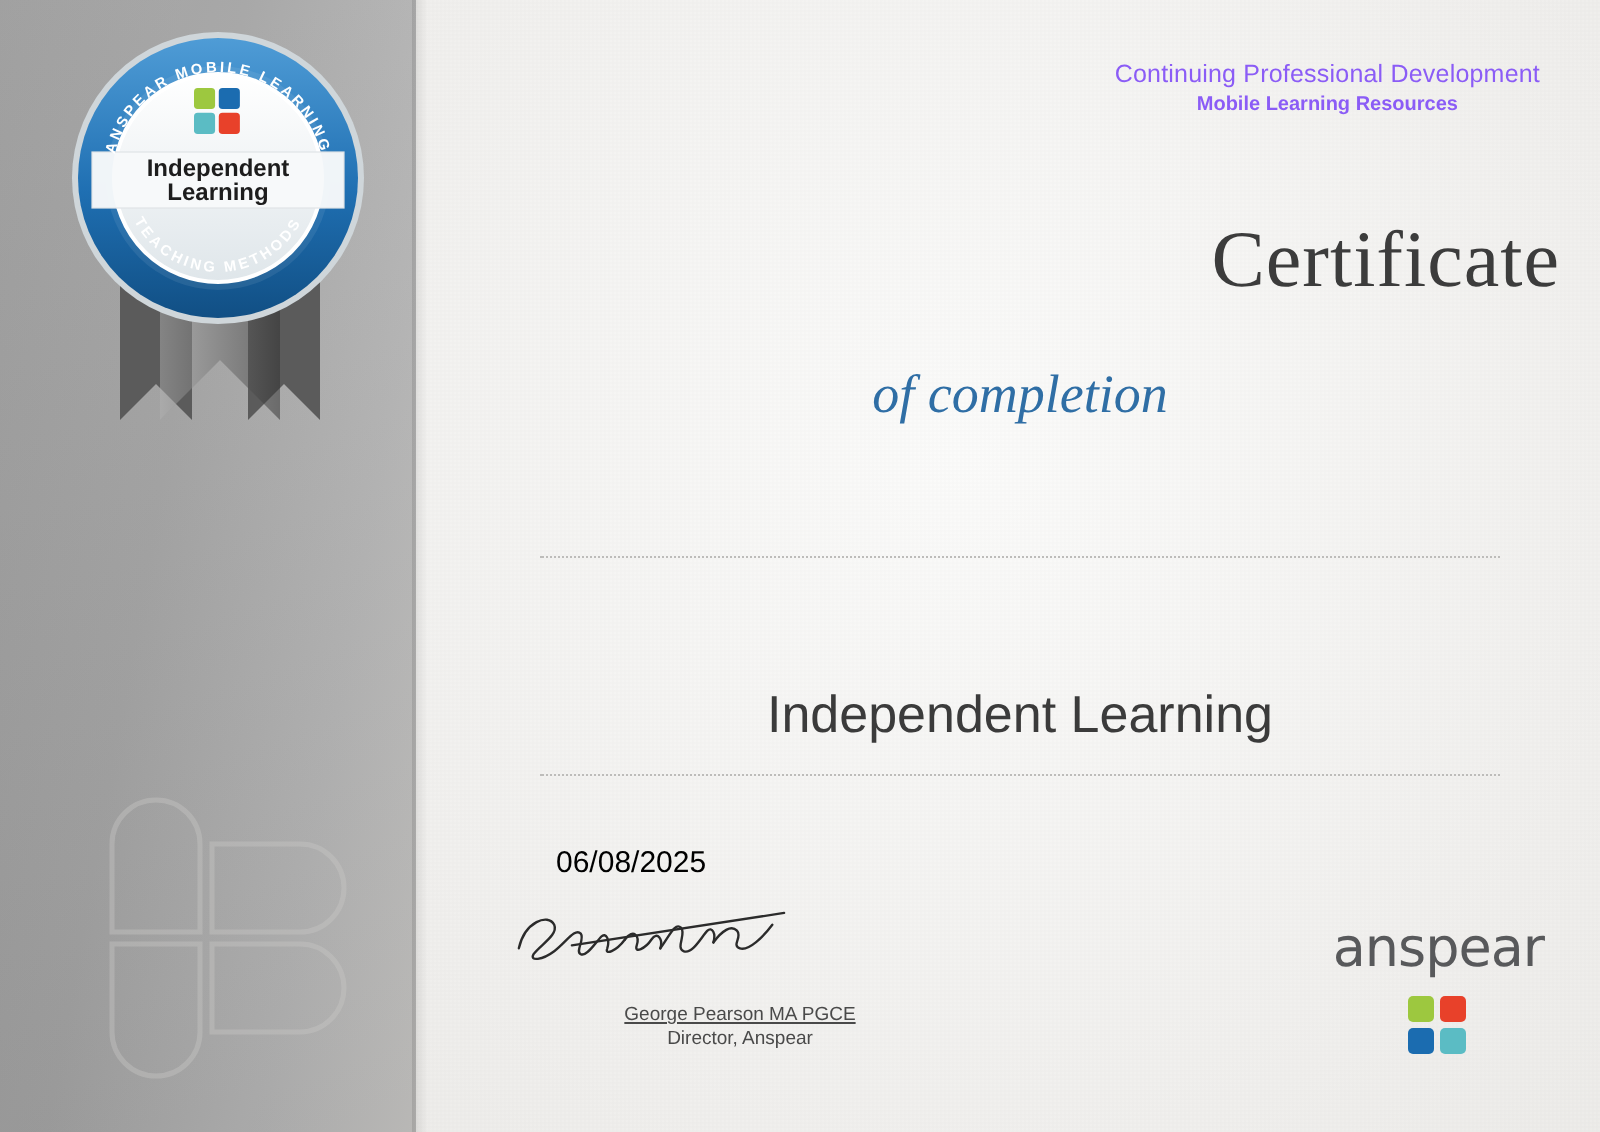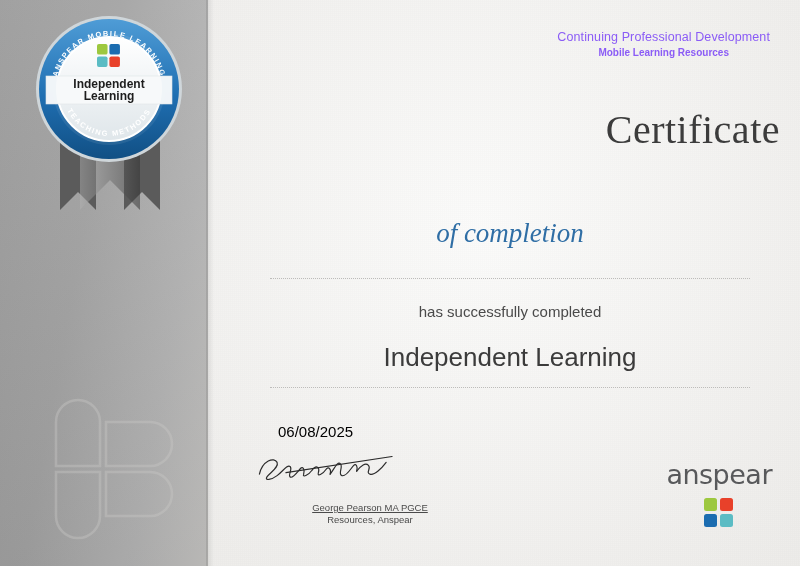--- a/index.html
+++ b/index.html
@@ -130,21 +130,20 @@
   .subtitle {
     position: absolute;
     left: 0;
     top: 182px;
     width: 540px;
     text-align: center;
     font-family: "Liberation Serif", serif;
     font-style: italic;
     font-size: 27px;
     color: #2f6ea5;
-    margin-top: 36px;
   }
 
   .recipient {
     position: absolute;
     left: 0;
     top: 234px;
     width: 540px;
     text-align: center;
     font-size: 26px;
     color: #3b3b3b;
@@ -304,39 +303,38 @@
 
   <div class="header">
     <div class="line1">Continuing Professional Development</div>
     <div class="line2">Mobile Learning Resources</div>
   </div>
 
   <div class="body-area">
     <div class="title">Certificate</div>
     <div class="subtitle">of completion</div>
     <div class="rule rule-1"></div>
-    <div class="statement">has successfully completed</div>
     <div class="course">Independent Learning</div>
     <div class="rule rule-2"></div>
   </div>
 
   <div class="date" style="left:278px;">06/08/2025</div>
 
   <svg class="signature" viewBox="0 0 190 46" style="left:255px; top:450px; width:140px; height:38px;">
     <g fill="none" stroke="#2b2b2b" stroke-width="1.6" stroke-linecap="round">
       <path d="M6 30 C10 12, 26 6, 30 14 C33 21, 20 28, 16 34 C13 39, 22 38, 30 32 C38 26, 44 16, 48 20 C51 24, 44 32, 48 34 C52 36, 58 26, 62 22 C65 19, 68 24, 66 30 C64 35, 72 32, 78 24"></path>
       <path d="M78 24 C84 16, 88 22, 86 28 C84 34, 92 30, 96 24 C100 18, 104 24, 102 30"></path>
       <path d="M102 30 C108 22, 112 12, 116 16 C120 20, 112 30, 118 32 C124 34, 130 22, 134 18 C137 15, 140 20, 138 26"></path>
       <path d="M138 26 C144 18, 150 14, 154 18 C158 22, 150 28, 156 30 C162 32, 172 22, 178 14"></path>
       <path d="M42 28 L186 6"></path>
     </g>
   </svg>
 
   <div class="sig-name" style="left:255px;text-decoration:underline;">George Pearson MA PGCE</div>
-  <div class="sig-role" style="left:255px;">Resources, Anspear</div>
+  <div class="sig-role" style="left:255px;">Director, Anspear</div>
 
   <div class="logo">
     <span class="logo-text">anspear</span>
     <svg width="30" height="30" viewBox="0 0 30 30">
       <rect x="0" y="0" width="13" height="13" rx="2.5" fill="#9dc83f"></rect>
       <rect x="16" y="0" width="13" height="13" rx="2.5" fill="#e8412a"></rect>
       <rect x="0" y="16" width="13" height="13" rx="2.5" fill="#1b6cb0"></rect>
       <rect x="16" y="16" width="13" height="13" rx="2.5" fill="#5bbcc4"></rect>
     </svg>
   </div>

